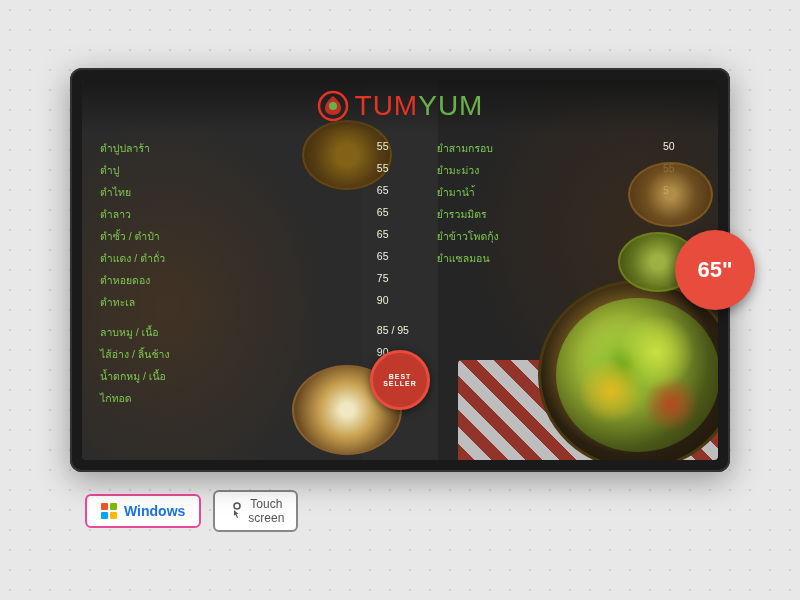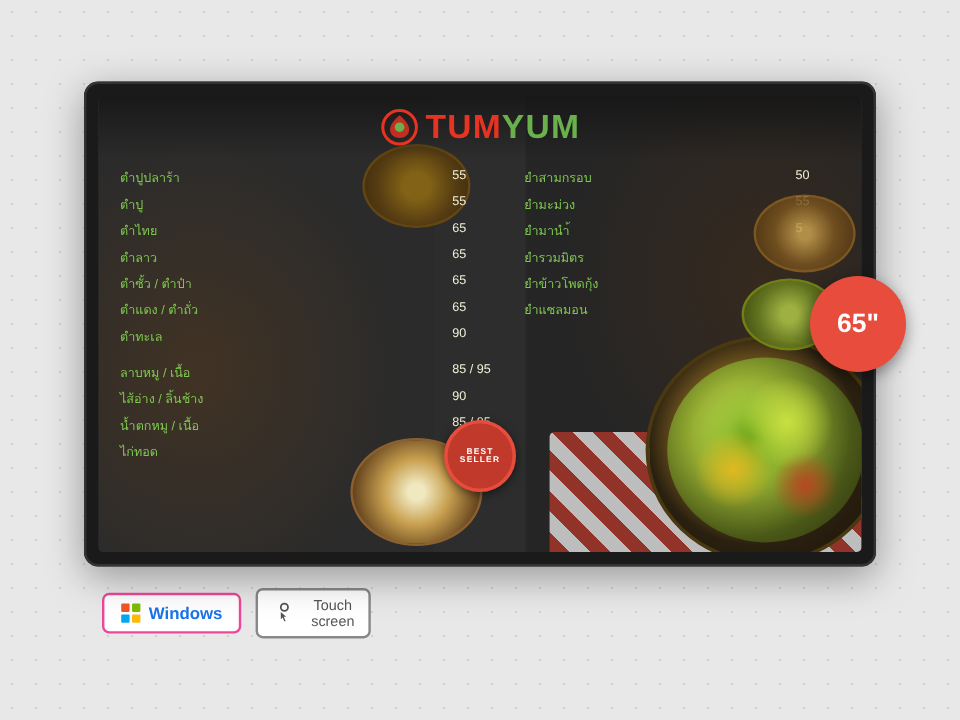--- a/index.html
+++ b/index.html
@@ -84,21 +84,21 @@
       gap: 6px;
     }
 
     .logo-icon {
       width: 32px;
       height: 32px;
     }
 
     .logo-text {
       font-size: 28px;
-      font-weight: 700;
+      font-weight: 400;
       letter-spacing: 1px;
     }
 
     .logo-text .tum {
       color: #e63322;
     }
 
     .logo-text .yum {
       color: #6ab04c;
     }
@@ -351,21 +351,21 @@
 
     .windows-label {
       color: #1a73e8;
       font-size: 14px;
       font-weight: 600;
     }
 
     .touch-btn {
       display: flex;
       align-items: center;
-      gap: 12px;
+      gap: 1px;
       border: 2px solid #888;
       border-radius: 6px;
       padding: 5px 12px;
       background: #fff;
       cursor: pointer;
       text-align: center;
     }
 
     .touch-icon {
       width: 20px;
@@ -430,20 +430,24 @@
           </div>
           <div class="menu-item">
             <span class="name">ตำซั้ว / ตำป๋า</span>
             <span class="price">65</span>
           </div>
           <div class="menu-item">
             <span class="name">ตำแดง / ตำถั่ว</span>
             <span class="price">65</span>
           </div>
           <div class="menu-item">
+            <span class="name">ตำหอยดอง</span>
+            <span class="price">75</span>
+          </div>
+          <div class="menu-item">
             <span class="name">ตำทะเล</span>
             <span class="price">90</span>
           </div>
           <div class="menu-separator"></div>
           <div class="menu-item">
             <span class="name">ลาบหมู / เนื้อ</span>
             <span class="price">85 / 95</span>
           </div>
           <div class="menu-item">
             <span class="name">ไส้อ่าง / ลิ้นช้าง</span>

